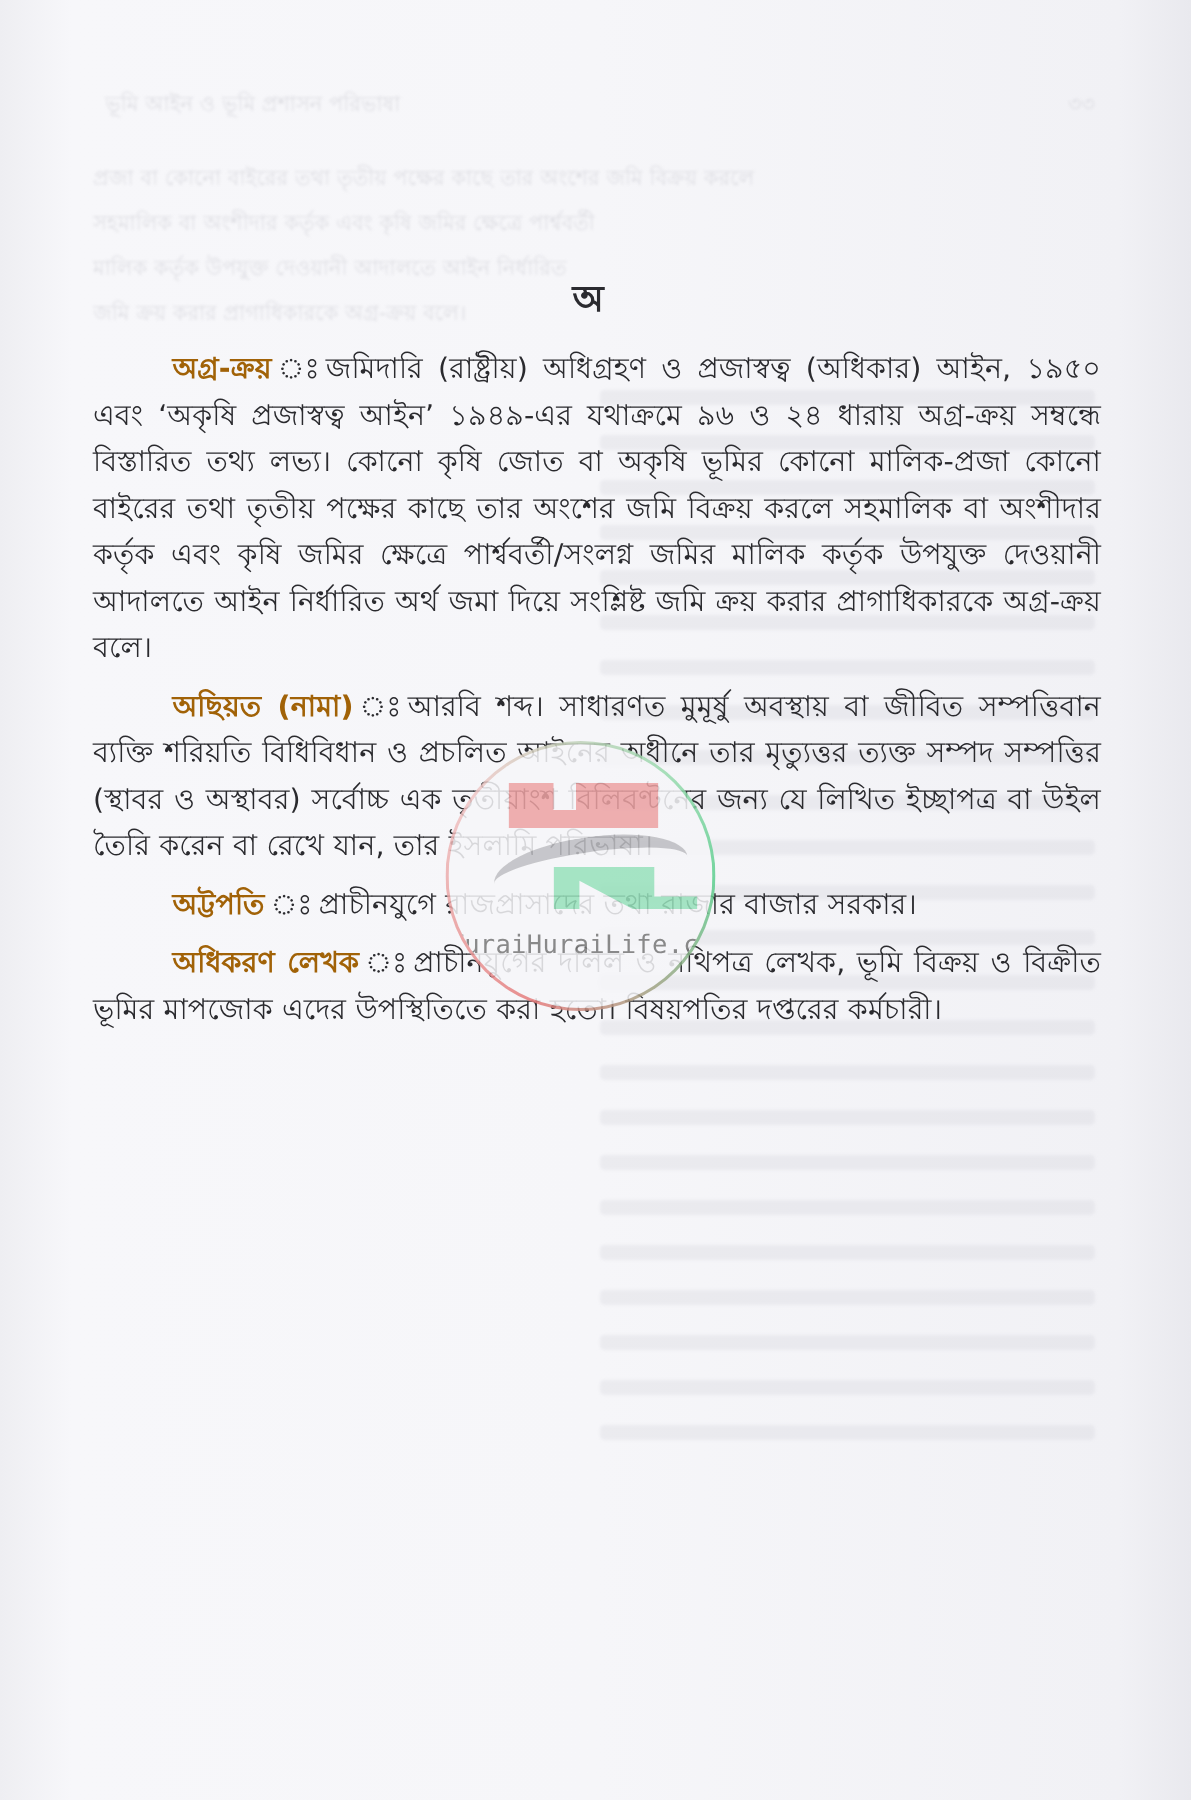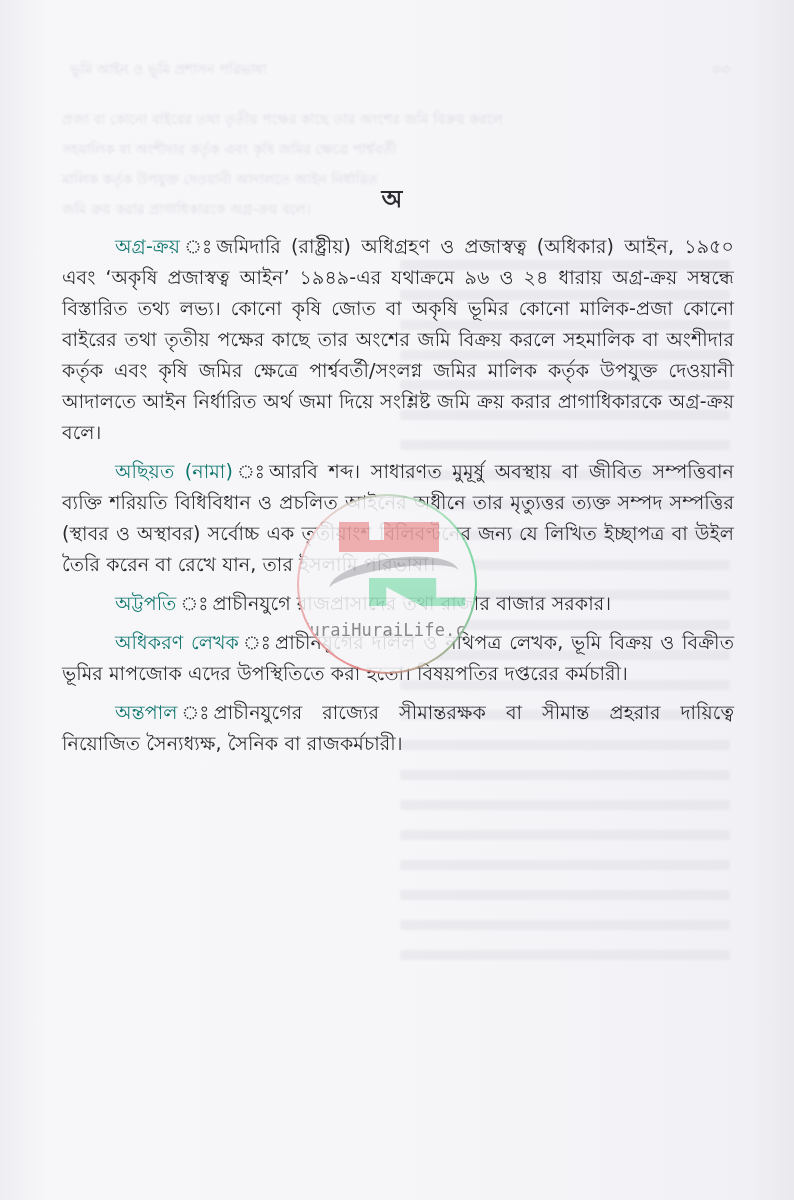--- a/index.html
+++ b/index.html
@@ -21,21 +21,21 @@
   .page { position: absolute; left: 62px; top: 0; width: 672px; }
   .section-letter {
     position: absolute; top: 180px; left: 0; width: 660px; text-align: center;
     font-size: 24px; font-weight: bold; color: #2b2b30;
   }
   .entries { position: absolute; top: 231px; left: 0; width: 672px; }
   .entry {
     font-size: 19px; line-height: 31px; text-align: justify;
     text-indent: 53px; margin: 0 0 8px 0; letter-spacing: 0.1px;
   }
-  .term { font-weight: normal; color: #0f766e; }
+  .term { font-weight: bold; color: #a16207; }
   .sep { margin: 0 4px; }
   .watermark {
     position: absolute; left: 297px; top: 494px; width: 176px; height: 176px;
     border-radius: 50%;
     border: 2px solid transparent;
     background:
       linear-gradient(#f6f6f9, #f6f6f9) padding-box,
       conic-gradient(from 200deg, #e57c7c, #f0c7c7 30%, #9cdbb0 55%, #5ccf8f 70%, #e57c7c) border-box;
     opacity: 0.85; pointer-events: none;
   }
@@ -97,23 +97,20 @@
     </p>
     <p class="entry">
       <span class="term">অছিয়ত (নামা)</span><span class="sep">ঃ</span><span>আরবি শব্দ। সাধারণত মুমূর্ষু অবস্থায় বা জীবিত সম্পত্তিবান ব্যক্তি শরিয়তি বিধিবিধান ও প্রচলিত আইনের অধীনে তার মৃত্যুত্তর ত্যক্ত সম্পদ সম্পত্তির (স্থাবর ও অস্থাবর) সর্বোচ্চ এক তৃতীয়াংশ বিলিবণ্টনের জন্য যে লিখিত ইচ্ছাপত্র বা উইল তৈরি করেন বা রেখে যান, তার ইসলামি পরিভাষা।</span>
     </p>
     <p class="entry">
       <span class="term">অট্টপতি</span><span class="sep">ঃ</span><span>প্রাচীনযুগে রাজপ্রাসাদের তথা রাজার বাজার সরকার।</span>
     </p>
     <p class="entry">
       <span class="term">অধিকরণ লেখক</span><span class="sep">ঃ</span><span>প্রাচীনযুগের দলিল ও নথিপত্র লেখক, ভূমি বিক্রয় ও বিক্রীত ভূমির মাপজোক এদের উপস্থিতিতে করা হতো। বিষয়পতির দপ্তরের কর্মচারী।</span>
     </p>
-    <p class="entry">
-      <span class="term">অন্তপাল</span><span class="sep">ঃ</span><span>প্রাচীনযুগের রাজ্যের সীমান্তরক্ষক বা সীমান্ত প্রহরার দায়িত্বে নিয়োজিত সৈন্যধ্যক্ষ, সৈনিক বা রাজকর্মচারী।</span>
-    </p>
   </div>
 </div>
 
 <div class="watermark">
   <div class="wm-inner">
     <div class="wm-red"></div>
     <div class="wm-swoosh"></div>
     <div class="wm-green"></div>
     <div class="wm-text">TuraiHuraiLife.com</div>
   </div>

